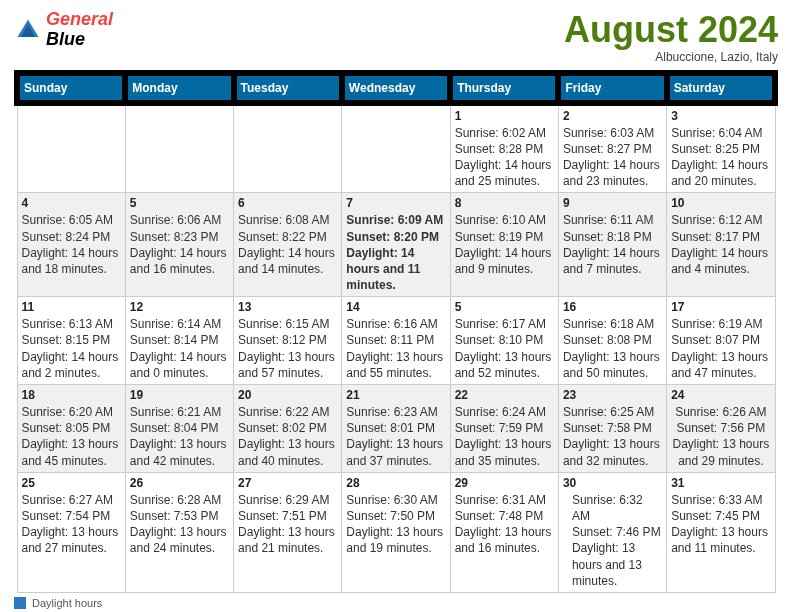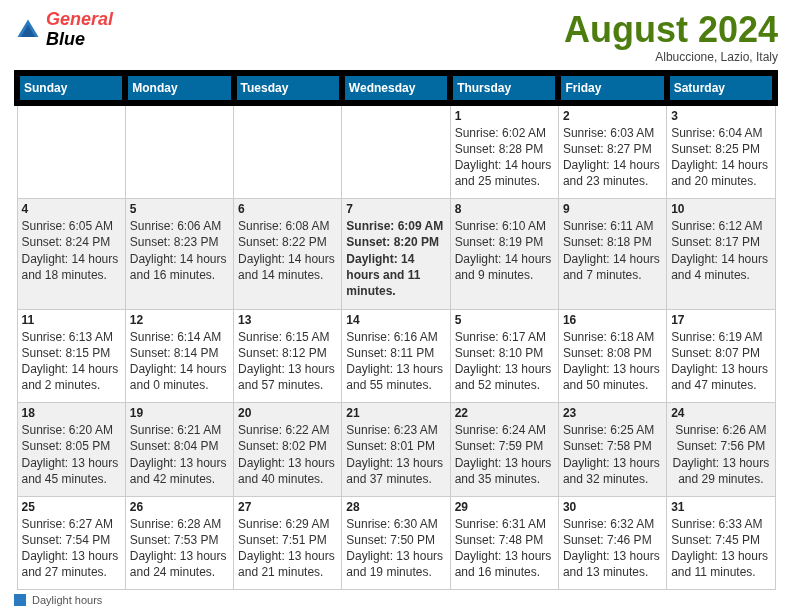--- a/index.html
+++ b/index.html
@@ -327,21 +327,21 @@
 Daylight: 13 hours and 19 minutes.</div>
           </td>
           <td>
             <span class="day-num">29</span>
             <div class="day-info" style="white-space: pre-line;">Sunrise: 6:31 AM
 Sunset: 7:48 PM
 Daylight: 13 hours and 16 minutes.</div>
           </td>
           <td>
             <span class="day-num">30</span>
-            <div class="day-info" style="white-space: pre-line;">Sunrise: 6:32 AM
+            <div class="day-info" style="white-space: pre-line; margin-left: 9px;">Sunrise: 6:32 AM
 Sunset: 7:46 PM
 Daylight: 13 hours and 13 minutes.</div>
           </td>
           <td>
             <span class="day-num">31</span>
             <div class="day-info" style="white-space: pre-line;">Sunrise: 6:33 AM
 Sunset: 7:45 PM
 Daylight: 13 hours and 11 minutes.</div>
           </td>
         </tr>

